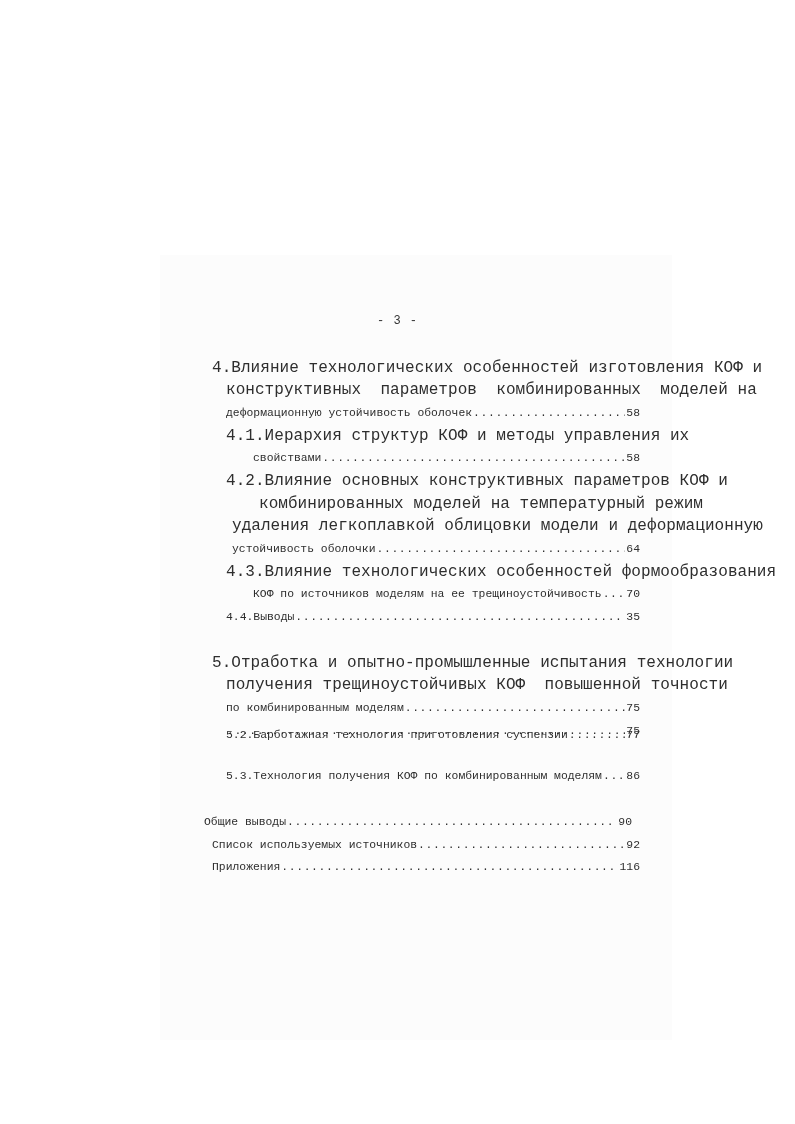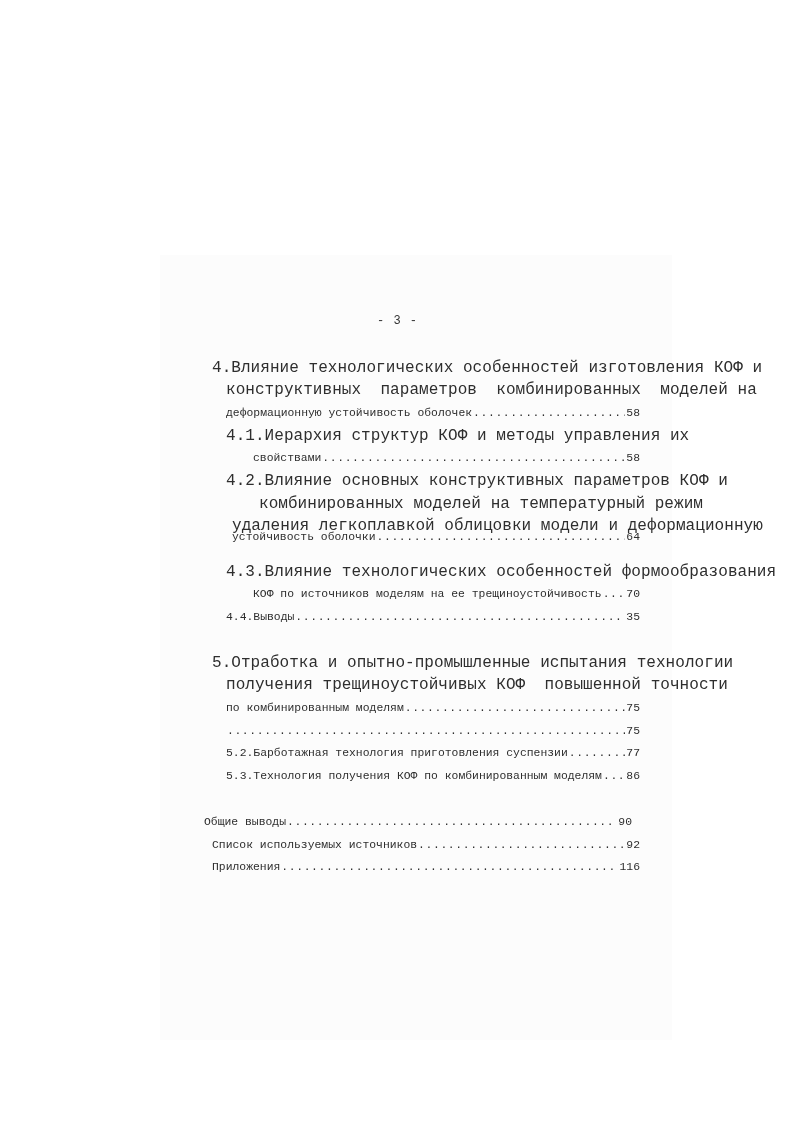--- a/index.html
+++ b/index.html
@@ -80,21 +80,21 @@
 <div class="line" style="left:226px; top:429px;">4.1.Иерархия структур КОФ и методы управления их</div>
 <div class="toc-entry" style="left:253px; width:387px; top:451px;">
   <span class="label">свойствами</span>
   <span class="leader"></span>
   <span class="page">58</span>
 </div>
 
 <div class="line" style="left:226px; top:474px;">4.2.Влияние основных конструктивных параметров КОФ и</div>
 <div class="line" style="left:259px; top:497px;">комбинированных моделей на температурный режим</div>
 <div class="line" style="left:232px; top:519px;">удаления легкоплавкой облицовки модели и деформационную</div>
-<div class="toc-entry" style="left:232px; width:408px; top:530px;">
+<div class="toc-entry" style="left:232px; width:408px; top:542px;">
   <span class="label">устойчивость оболочки</span>
   <span class="leader"></span>
   <span class="page">64</span>
 </div>
 
 <div class="line" style="left:226px; top:565px;">4.3.Влияние технологических особенностей формообразования</div>
 <div class="toc-entry" style="left:253px; width:387px; top:587px;">
   <span class="label">КОФ по источников моделям на ее трещиноустойчивость</span>
   <span class="leader"></span>
   <span class="page">70</span>
@@ -112,21 +112,21 @@
   <span class="label">по комбинированным моделям</span>
   <span class="leader"></span>
   <span class="page">75</span>
 </div>
 
 <div class="toc-entry" style="left:226px; width:414px; top:724px;">
   <span class="leader"></span>
   <span class="page">75</span>
 </div>
 
-<div class="toc-entry" style="left:226px; width:414px; top:746px;">
+<div class="toc-entry" style="left:226px; width:414px; top:728px;">
   <span class="label">5.2.Барботажная технология приготовления суспензии</span>
   <span class="leader"></span>
   <span class="page">77</span>
 </div>
 
 <div class="toc-entry" style="left:226px; width:414px; top:769px;justify-content:flex-end;">
   <span class="label">5.3.Технология получения КОФ по комбинированным моделям</span>
   <span class="leader"></span>
   <span class="page">86</span>
 </div>

